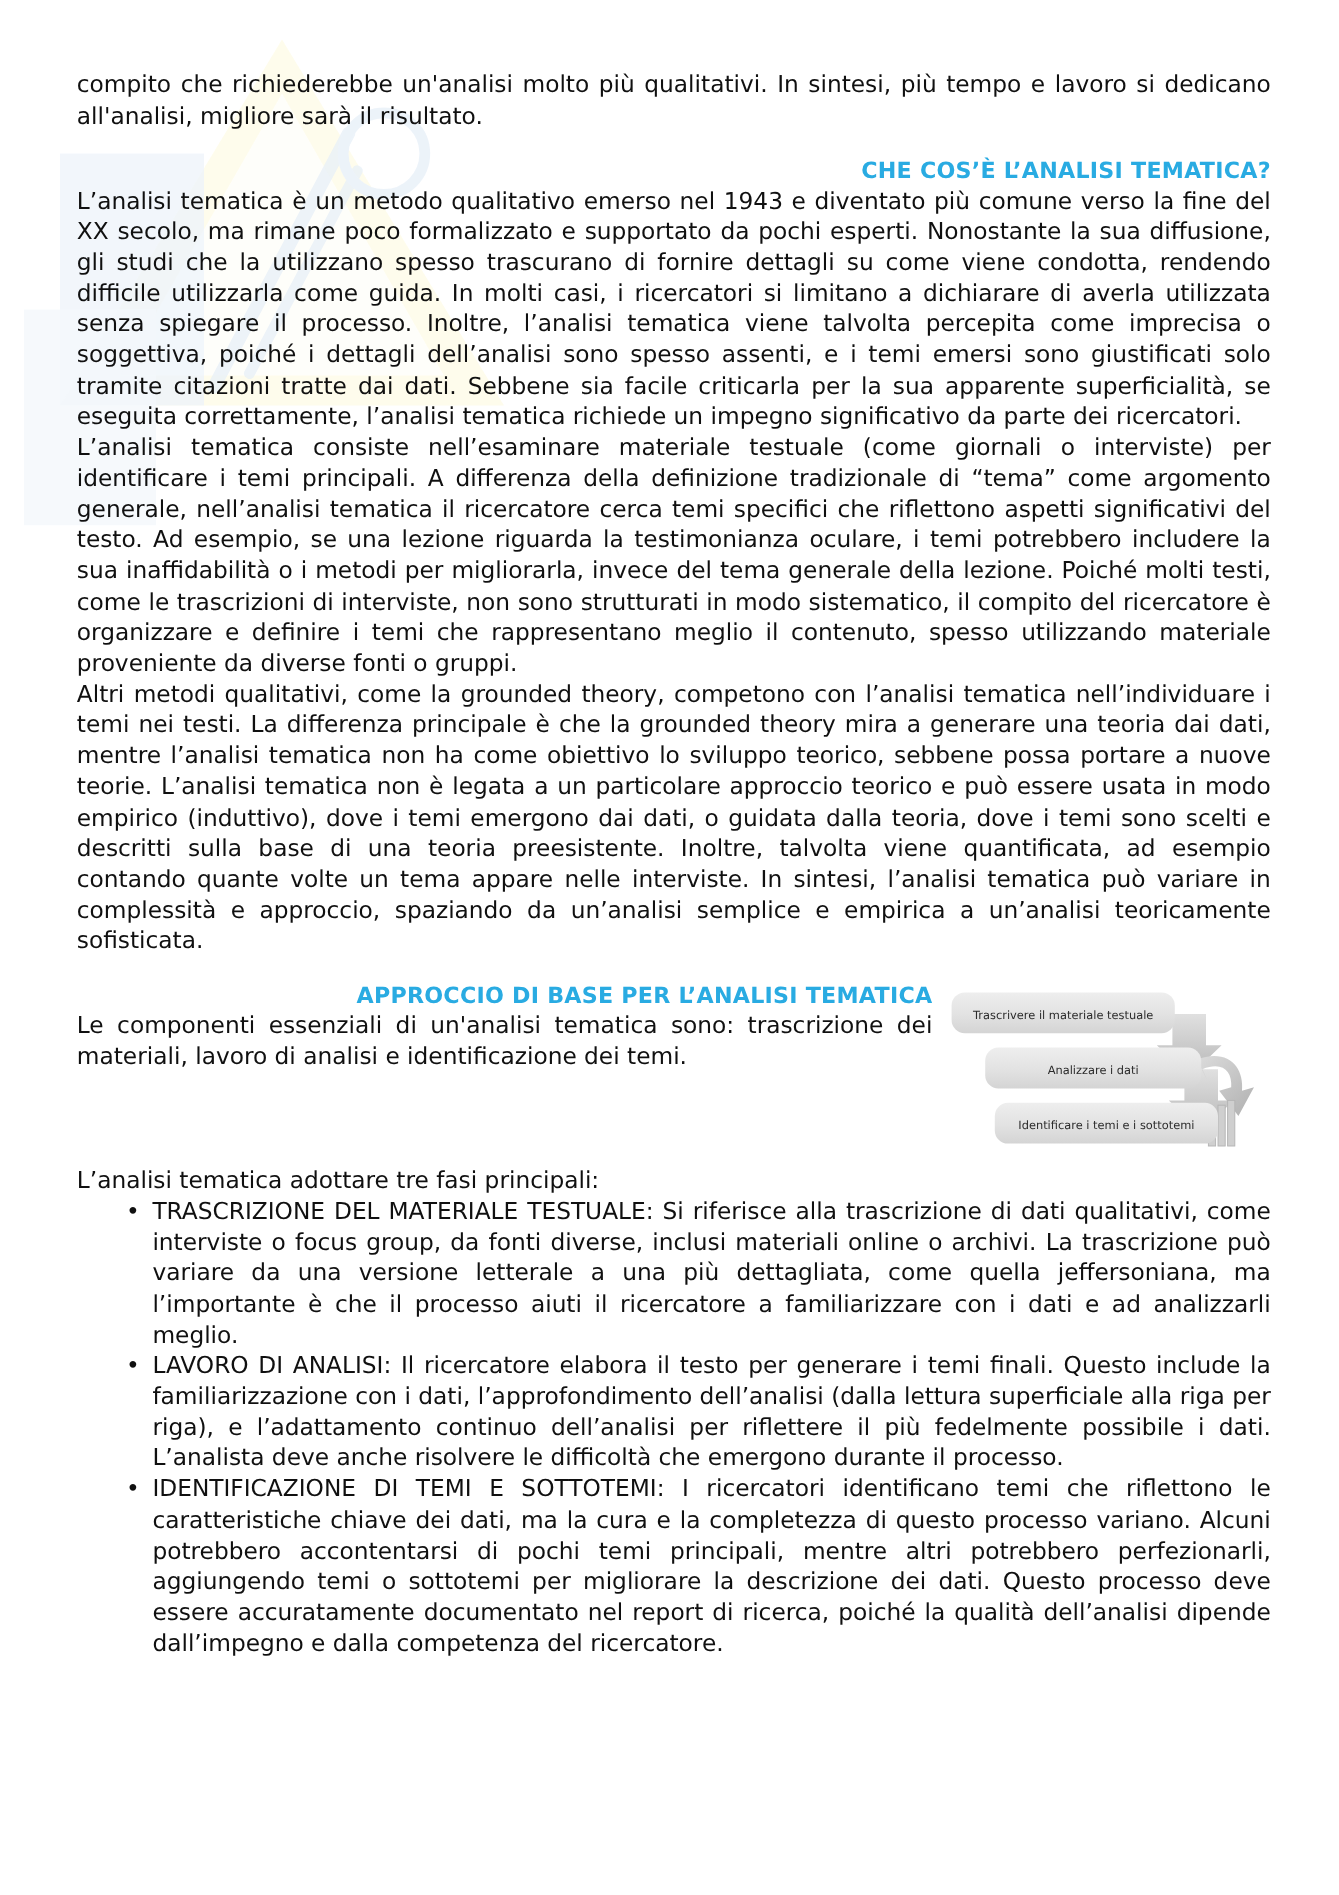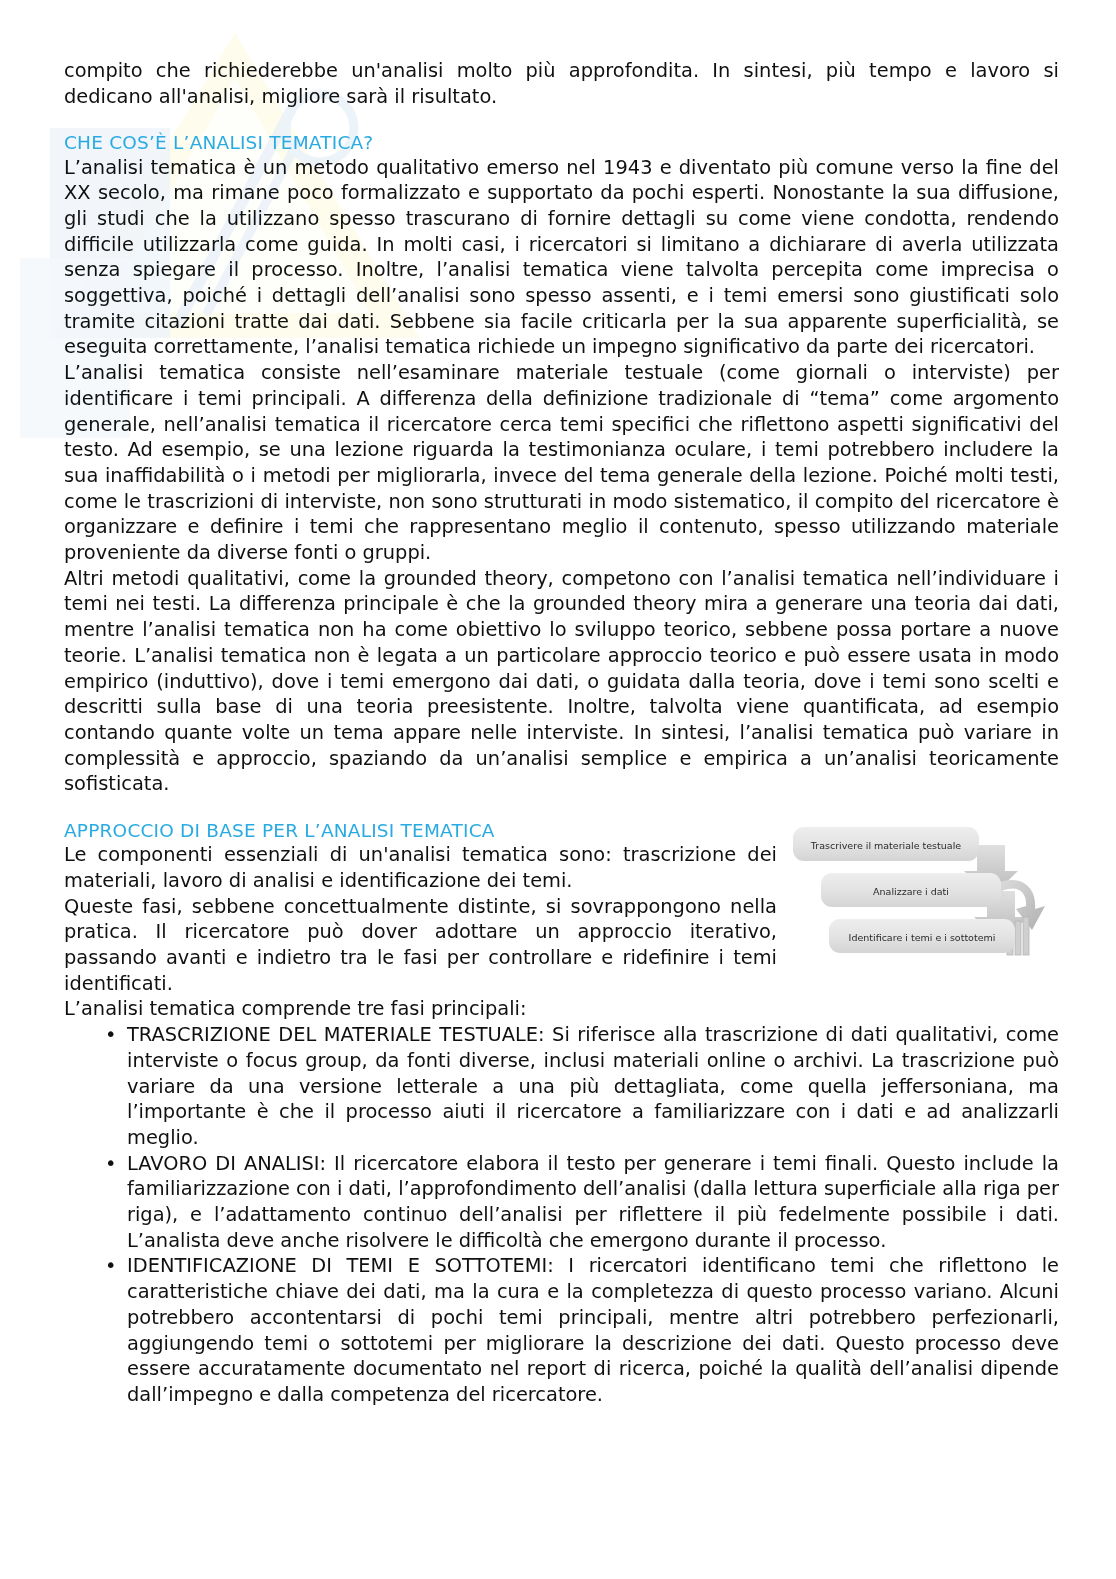--- a/index.html
+++ b/index.html
@@ -32,26 +32,27 @@
     pointer-events: none;
     z-index: 0;
     opacity: 0.5;
   }
   .content { position: relative; z-index: 2; }
 
   
   h2.section-heading {
     font-family: "DejaVu Sans", "Liberation Sans", sans-serif;
     font-size: 18.5px;
-    font-weight: normal;
+    font-weight: bold;
     color: #29abe2;
     letter-spacing: 0.2px;
     margin: 0;
     padding: 0;
     line-height: 1.25;
+    text-align: right;
   }
   p.body-text {
     font-size: 19.4px;
     line-height: 25.7px;
     text-align: justify;
     margin: 0;
     padding: 0;
     color: #101010;
     hyphens: none;
   }
@@ -114,21 +115,21 @@
       <g fill="#cfe0f0" opacity="0.75" transform="rotate(-62 215 215)">
         <rect x="95" y="206" width="250" height="11" rx="5"></rect>
         <rect x="120" y="228" width="200" height="9" rx="4"></rect>
       </g>
       <circle cx="300" cy="120" r="34" fill="none" stroke="#dbe8f5" stroke-width="9"></circle>
     </svg>
   </div>
 
   <div class="content">
 
-    <p class="body-text">compito che richiederebbe un'analisi molto più approfondita. In sintesi, più tempo e lavoro si dedicano all'analisi, migliore sarà il risultato.</p>
+    <p class="body-text">compito che richiederebbe un'analisi molto più qualitativi. In sintesi, più tempo e lavoro si dedicano all'analisi, migliore sarà il risultato.</p>
 
     <div class="spacer-md"></div>
 
     <h2 class="section-heading">CHE COS’È L’ANALISI TEMATICA?</h2>
 
     <p class="body-text">L’analisi tematica è un metodo qualitativo emerso nel 1943 e diventato più comune verso la fine del XX secolo, ma rimane poco formalizzato e supportato da pochi esperti. Nonostante la sua diffusione, gli studi che la utilizzano spesso trascurano di fornire dettagli su come viene condotta, rendendo difficile utilizzarla come guida. In molti casi, i ricercatori si limitano a dichiarare di averla utilizzata senza spiegare il processo. Inoltre, l’analisi tematica viene talvolta percepita come imprecisa o soggettiva, poiché i dettagli dell’analisi sono spesso assenti, e i temi emersi sono giustificati solo tramite citazioni tratte dai dati. Sebbene sia facile criticarla per la sua apparente superficialità, se eseguita correttamente, l’analisi tematica richiede un impegno significativo da parte dei ricercatori.</p>
 
     <p class="body-text">L’analisi tematica consiste nell’esaminare materiale testuale (come giornali o interviste) per identificare i temi principali. A differenza della definizione tradizionale di “tema” come argomento generale, nell’analisi tematica il ricercatore cerca temi specifici che riflettono aspetti significativi del testo. Ad esempio, se una lezione riguarda la testimonianza oculare, i temi potrebbero includere la sua inaffidabilità o i metodi per migliorarla, invece del tema generale della lezione. Poiché molti testi, come le trascrizioni di interviste, non sono strutturati in modo sistematico, il compito del ricercatore è organizzare e definire i temi che rappresentano meglio il contenuto, spesso utilizzando materiale proveniente da diverse fonti o gruppi.</p>
 
     <p class="body-text">Altri metodi qualitativi, come la grounded theory, competono con l’analisi tematica nell’individuare i temi nei testi. La differenza principale è che la grounded theory mira a generare una teoria dai dati, mentre l’analisi tematica non ha come obiettivo lo sviluppo teorico, sebbene possa portare a nuove teorie. L’analisi tematica non è legata a un particolare approccio teorico e può essere usata in modo empirico (induttivo), dove i temi emergono dai dati, o guidata dalla teoria, dove i temi sono scelti e descritti sulla base di una teoria preesistente. Inoltre, talvolta viene quantificata, ad esempio contando quante volte un tema appare nelle interviste. In sintesi, l’analisi tematica può variare in complessità e approccio, spaziando da un’analisi semplice e empirica a un’analisi teoricamente sofisticata.</p>
@@ -176,25 +177,24 @@
           <rect x="38" y="98" width="186" height="34" rx="11" ry="11" fill="url(#boxgrad)"></rect>
           <text x="131" y="120" font-family="'DejaVu Sans','Liberation Sans',sans-serif" font-size="9.5" fill="#2b2b2b" text-anchor="middle">Identificare i temi e i sottotemi</text>
         </svg>
       </div>
     </div>
 
     <h2 class="section-heading">APPROCCIO DI BASE PER L’ANALISI TEMATICA</h2>
 
     <p class="body-text">Le componenti essenziali di un'analisi tematica sono: trascrizione dei materiali, lavoro di analisi e identificazione dei temi.</p>
 
-    <p class="body-text">Queste fasi, sebbene concettualmente distinte, si sovrappongono nella pratica. Il ricercatore può dover adottare un approccio iterativo, passando avanti e indietro tra le fasi per controllare e ridefinire i temi identificati.</p>
 
     <div class="clearfix"></div>
 
-    <p class="body-text no-justify lead-in">L’analisi tematica comprende tre fasi principali:</p>
+    <p class="body-text no-justify lead-in">L’analisi tematica adottare tre fasi principali:</p>
 
     <ul class="phase-list">
       <li>
         <span class="bullet">•</span>
         <span>TRASCRIZIONE DEL MATERIALE TESTUALE: Si riferisce alla trascrizione di dati qualitativi, come interviste o focus group, da fonti diverse, inclusi materiali online o archivi. La trascrizione può variare da una versione letterale a una più dettagliata, come quella jeffersoniana, ma l’importante è che il processo aiuti il ricercatore a familiarizzare con i dati e ad analizzarli meglio.</span>
       </li>
       <li>
         <span class="bullet">•</span>
         <span>LAVORO DI ANALISI: Il ricercatore elabora il testo per generare i temi finali. Questo include la familiarizzazione con i dati, l’approfondimento dell’analisi (dalla lettura superficiale alla riga per riga), e l’adattamento continuo dell’analisi per riflettere il più fedelmente possibile i dati. L’analista deve anche risolvere le difficoltà che emergono durante il processo.</span>
       </li>

